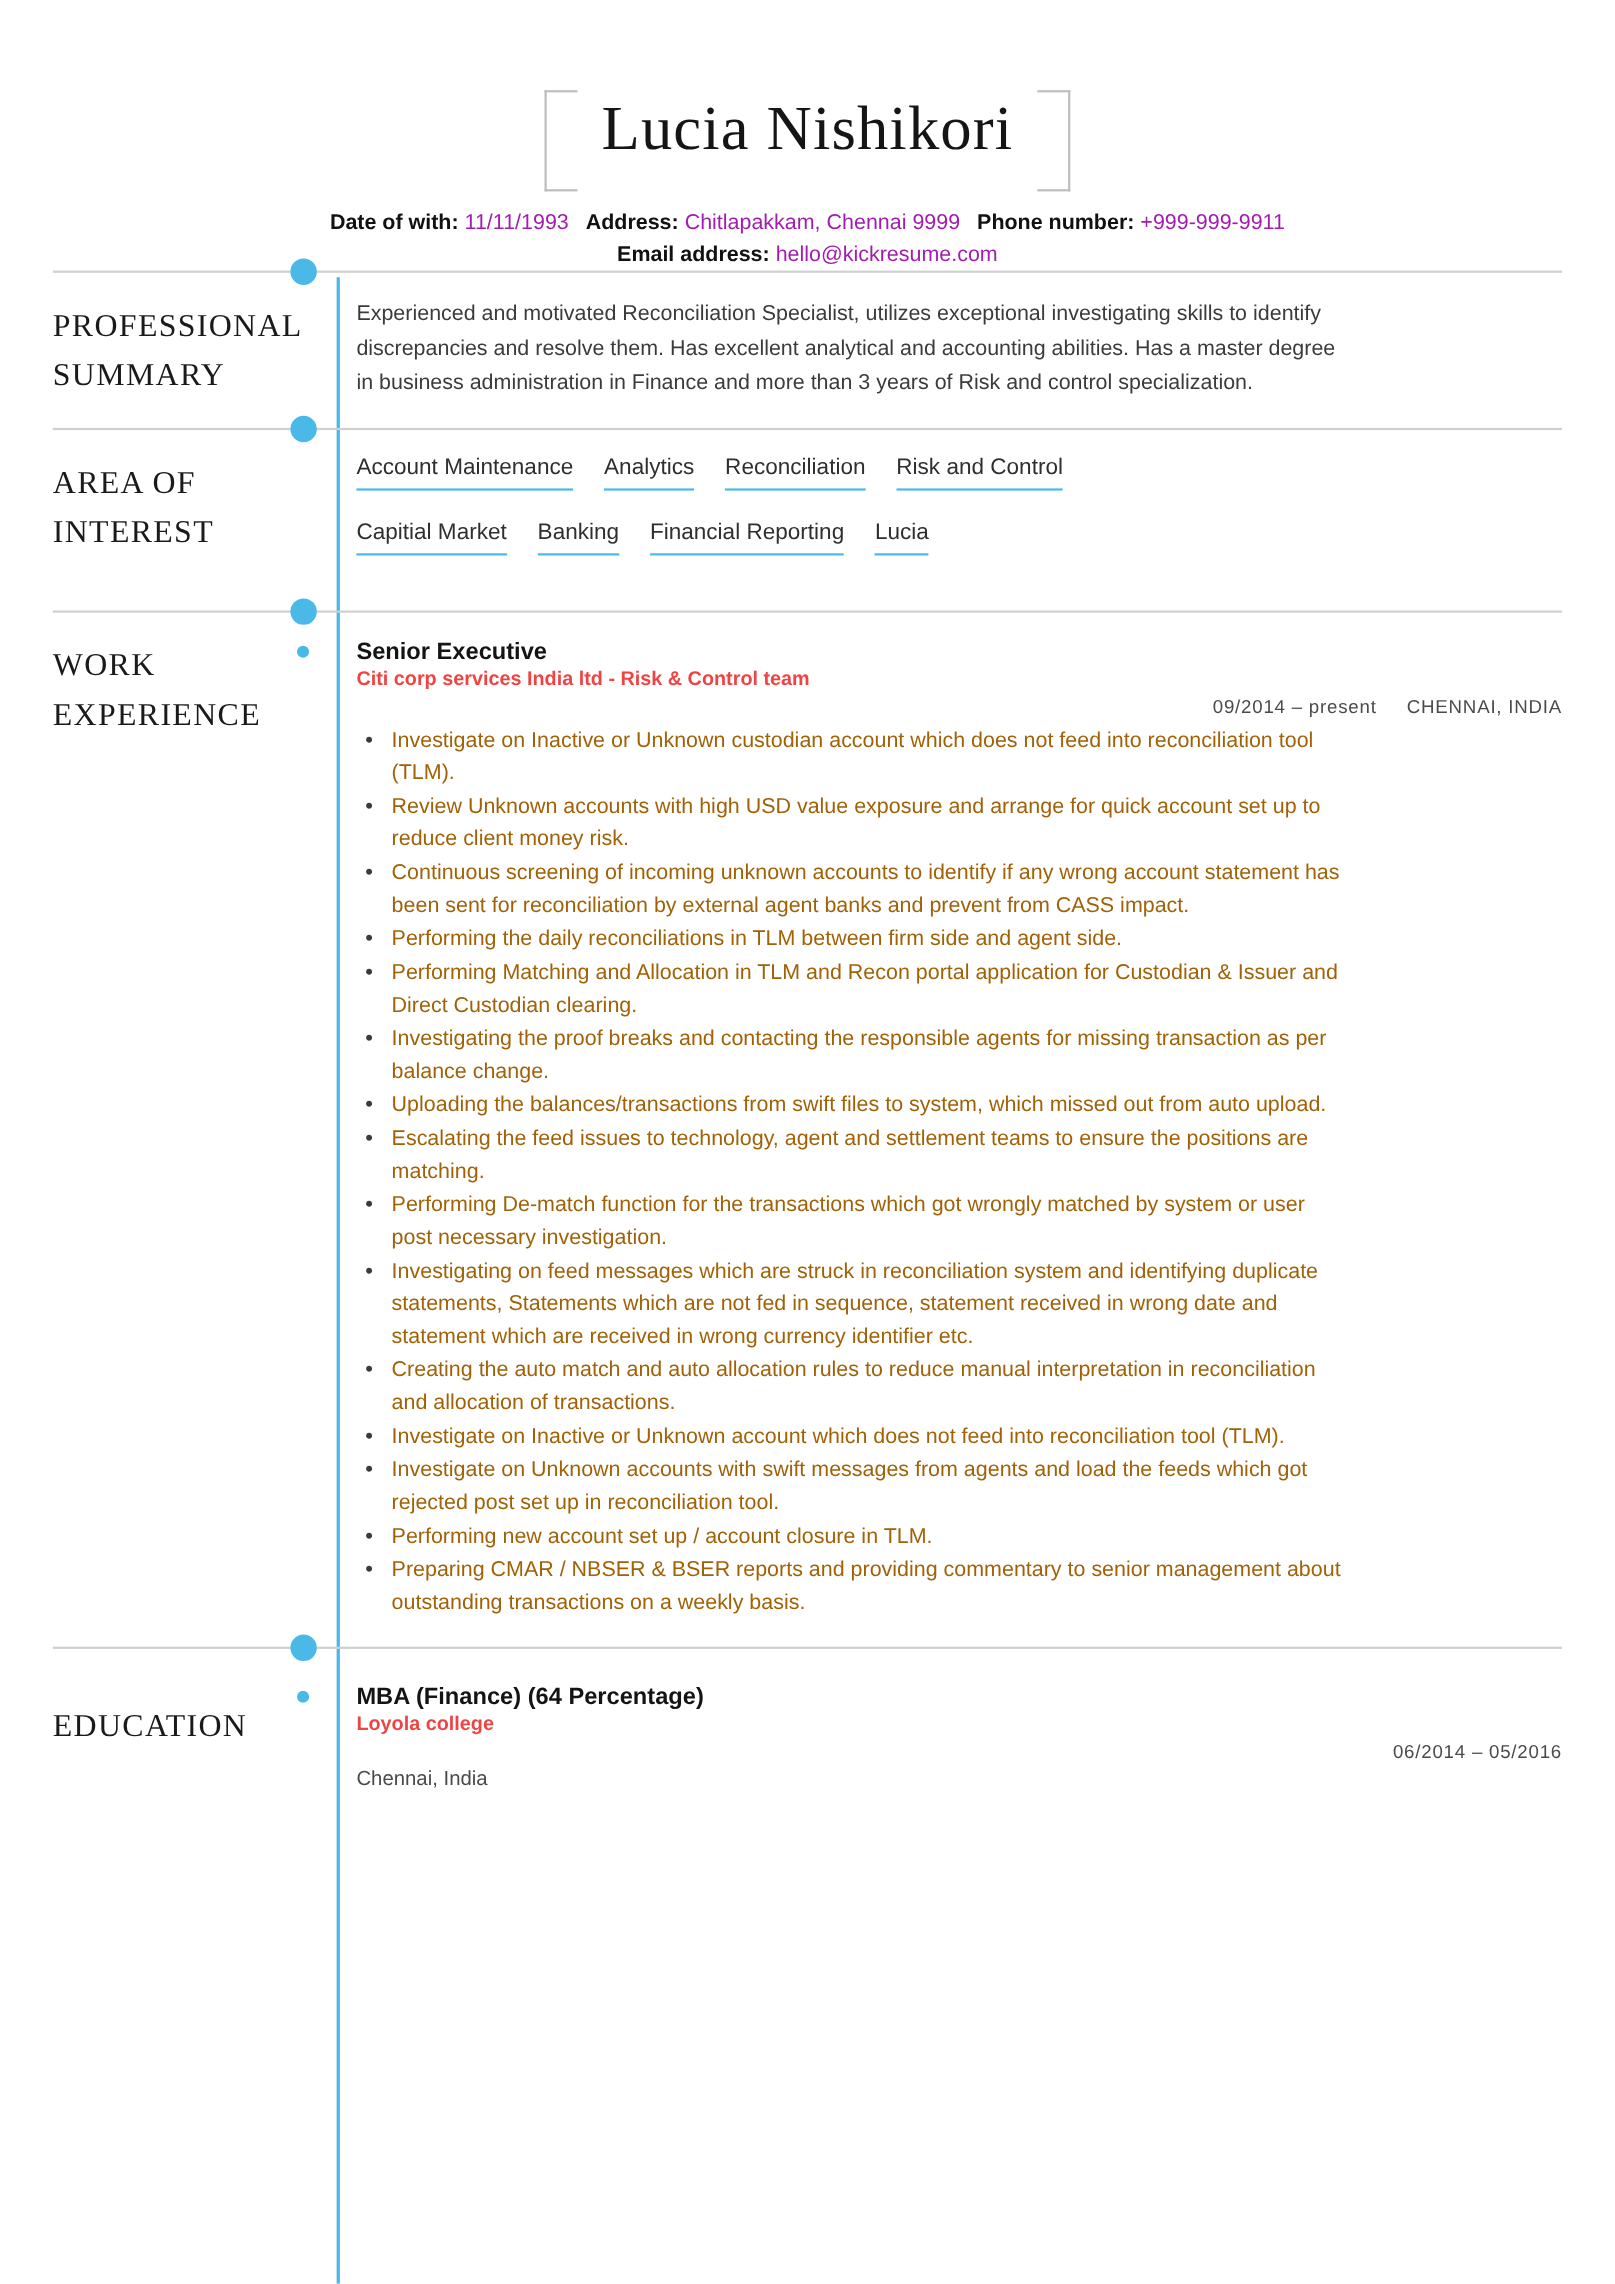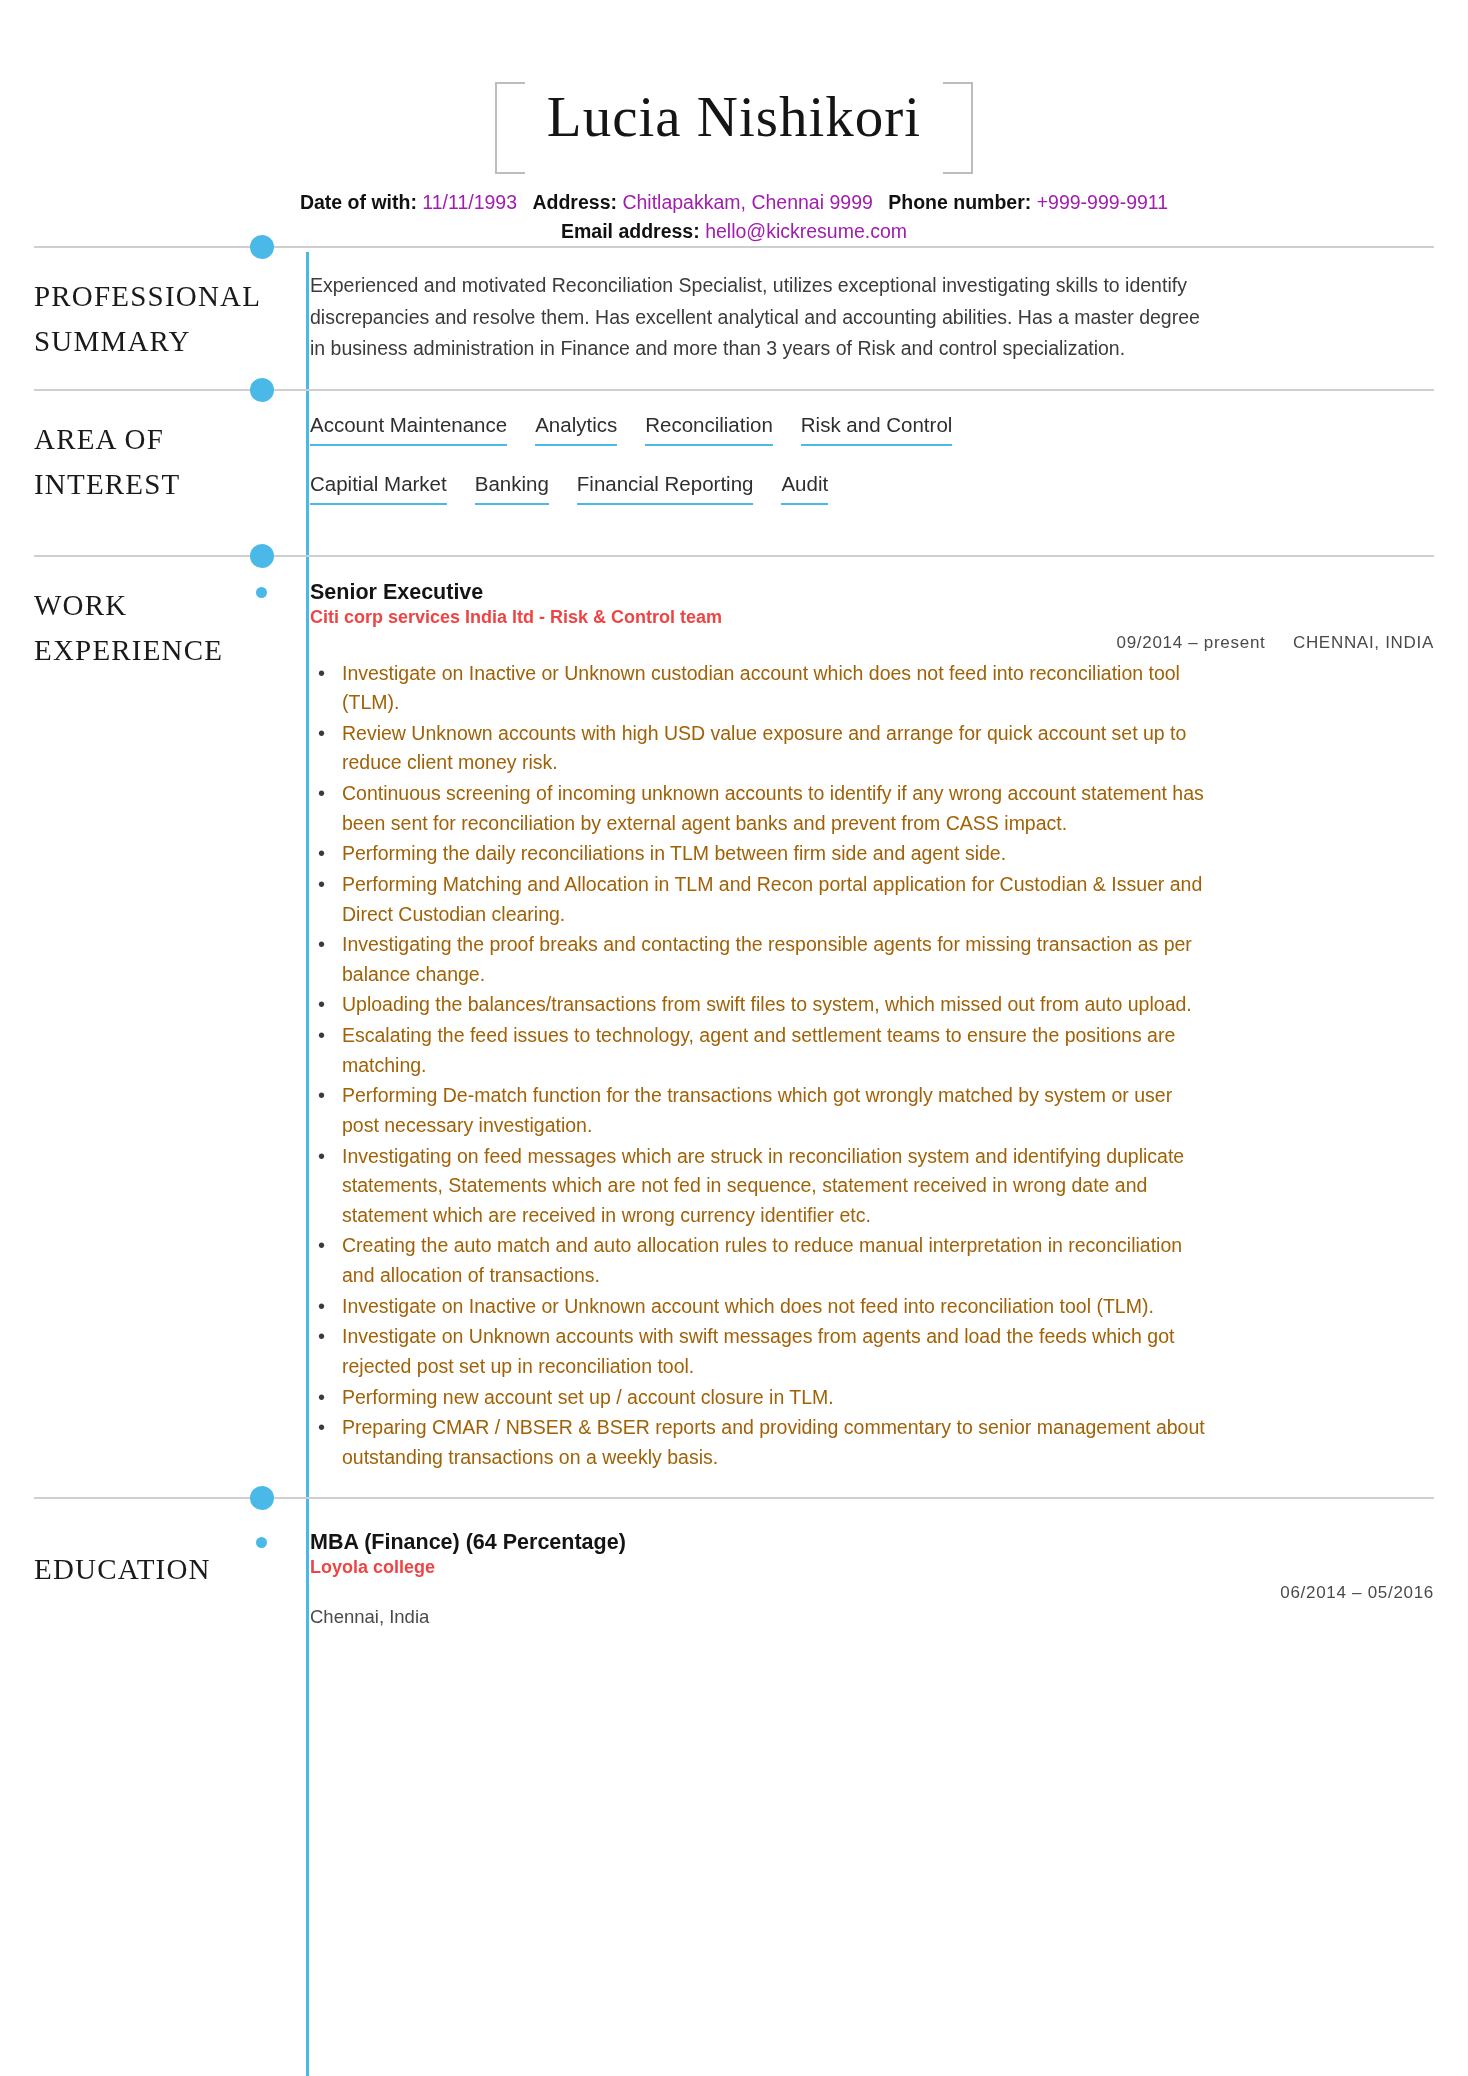--- a/index.html
+++ b/index.html
@@ -14,21 +14,21 @@
     color: #2b2b2b;
     position: relative;
     overflow: hidden;
   }
 
   .page {
     position: relative;
     width: 1468px;
     height: 2076px;
     box-sizing: border-box;
-    padding: 0 34px;
+    padding: 0 48px;
   }
 
   
   .header {
     padding-top: 74px;
     text-align: center;
   }
   .name-wrap {
     position: relative;
     display: inline-block;
@@ -275,21 +275,21 @@
     </div>
     <div class="content-col">
       <div class="skills">
         <div class="skill">Account Maintenance</div>
         <div class="skill">Analytics</div>
         <div class="skill">Reconciliation</div>
         <div class="skill">Risk and Control</div>
         <div class="skill">Capitial Market</div>
         <div class="skill">Banking</div>
         <div class="skill">Financial Reporting</div>
-        <div class="skill">Audit</div>
+        <div class="skill">Lucia</div>
       </div>
     </div>
   </div>
 
   <div class="section">
     <div class="node-holder">
       <div class="node"></div>
     </div>
     <div class="entry-node" style="top:30px"></div>
     <div class="label-col">

